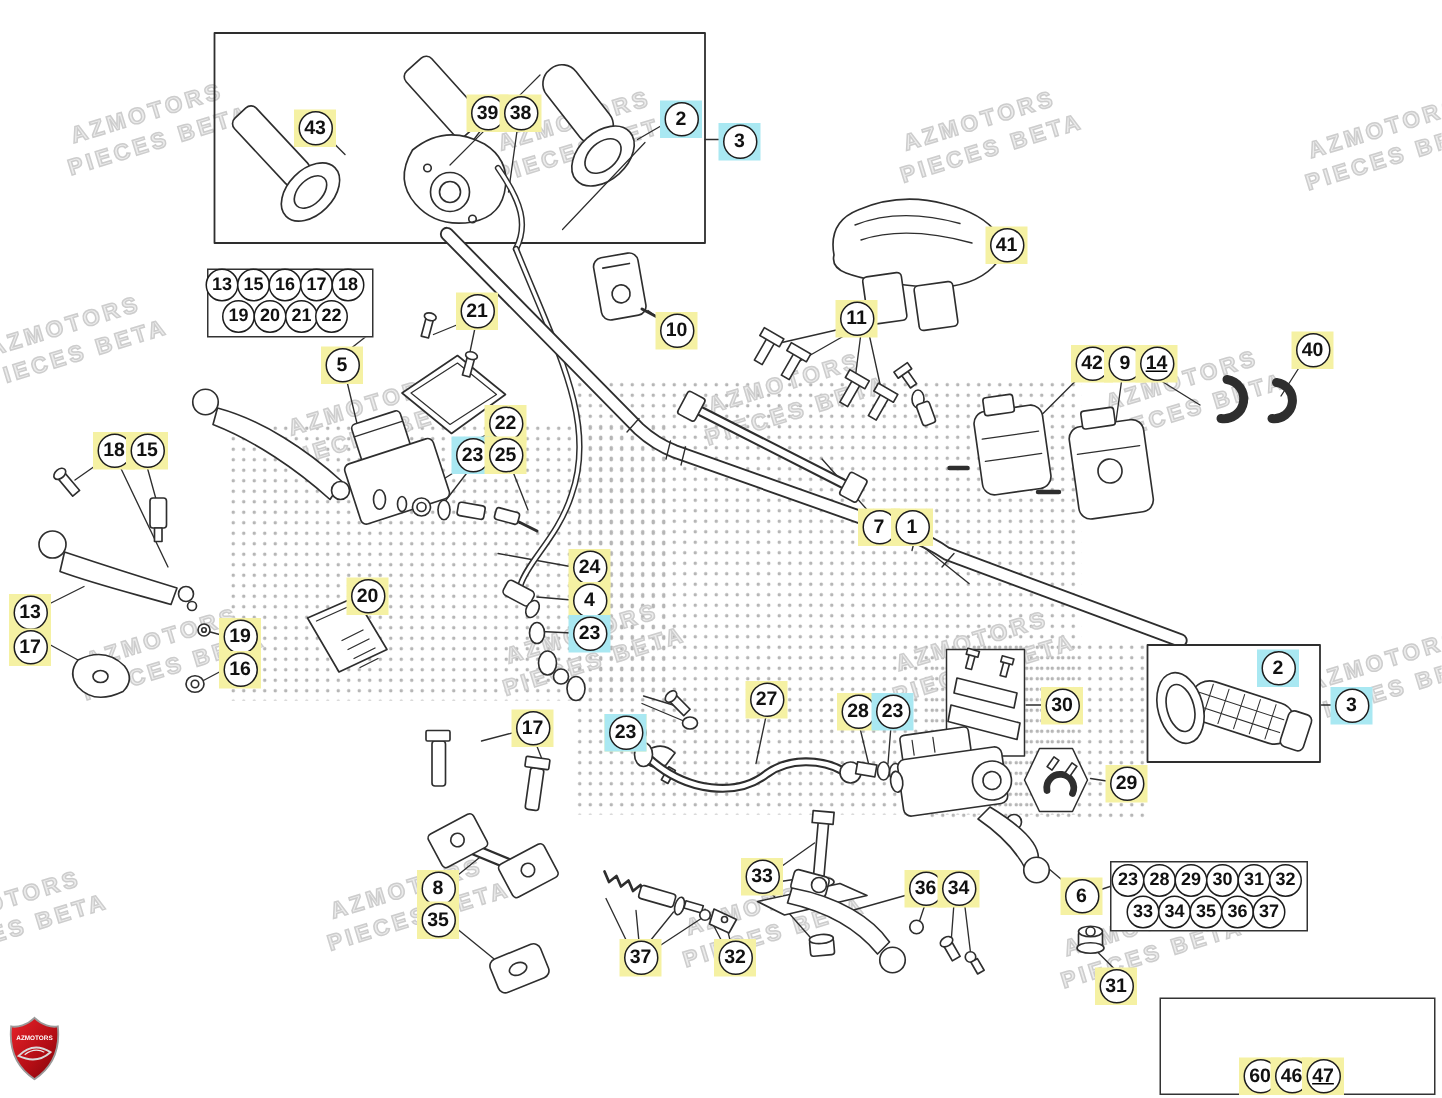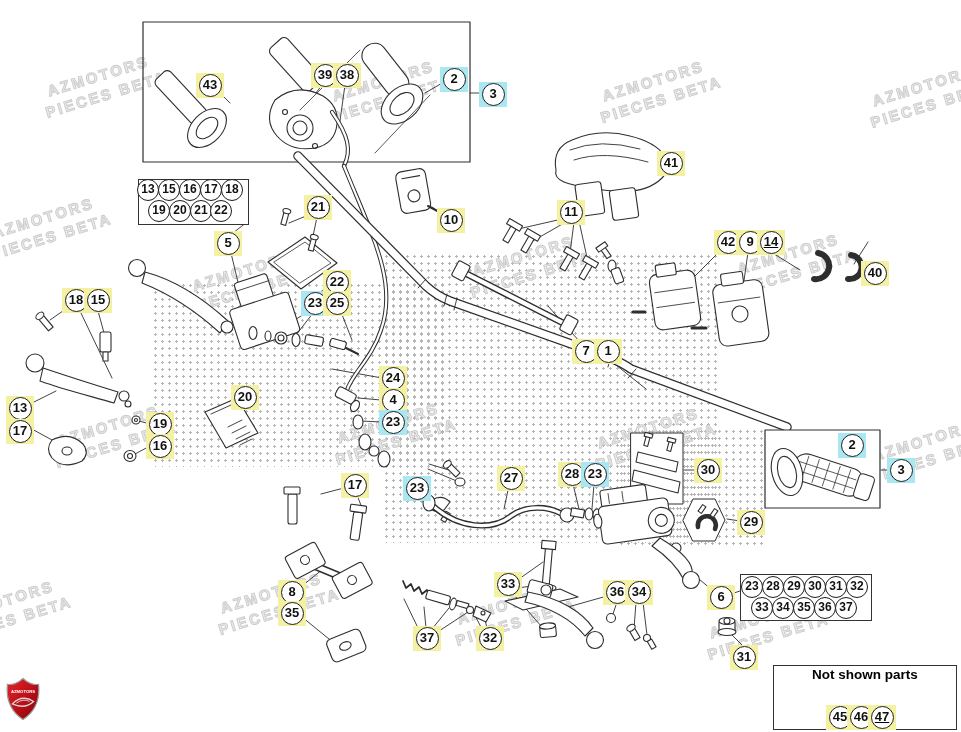--- a/index.html
+++ b/index.html
@@ -487,21 +487,21 @@
     </div>
     <div class="co hl-yellow" style="left: 714px; top: 229.5px;">
       <span class="cir">42</span>
     </div>
     <div class="co hl-yellow" style="left: 736px; top: 229.5px;">
       <span class="cir">9</span>
     </div>
     <div class="co hl-yellow" style="left: 757px; top: 229.5px; text-decoration: underline;">
       <span class="cir">14</span>
     </div>
-    <div class="co hl-yellow" style="left: 861px; top: 220.5px; margin-top: 40px;">
+    <div class="co hl-yellow" style="left: 861px; top: 220.5px;">
       <span class="cir">40</span>
     </div>
     <div class="co hl-yellow" style="left: 323px; top: 269.5px;">
       <span class="cir">22</span>
     </div>
     <div class="co hl-cyan" style="left: 301px; top: 290.5px;">
       <span class="cir">23</span>
     </div>
     <div class="co hl-yellow" style="left: 323px; top: 290.5px;">
       <span class="cir">25</span>
@@ -541,21 +541,21 @@
     </div>
     <div class="co hl-yellow" style="left: 231px; top: 384.5px;">
       <span class="cir">20</span>
     </div>
     <div class="co hl-yellow" style="left: 403px; top: 476px; justify-content: flex-end;">
       <span class="cir">26</span>
     </div>
     <div class="co hl-cyan" style="left: 403px; top: 475.5px;">
       <span class="cir">23</span>
     </div>
-    <div class="co hl-yellow" style="left: 497px; top: 453.5px; margin-top: 12px;">
+    <div class="co hl-yellow" style="left: 497px; top: 453.5px;">
       <span class="cir">27</span>
     </div>
     <div class="co hl-yellow" style="left: 341px; top: 472.5px;">
       <span class="cir">17</span>
     </div>
     <div class="co hl-yellow" style="left: 558px; top: 461.5px;">
       <span class="cir">28</span>
     </div>
     <div class="co hl-cyan" style="left: 581px; top: 461.5px;">
       <span class="cir">23</span>
@@ -593,21 +593,21 @@
     <div class="co hl-yellow" style="left: 413px; top: 625.5px;">
       <span class="cir">37</span>
     </div>
     <div class="co hl-yellow" style="left: 476px; top: 625.5px;">
       <span class="cir">32</span>
     </div>
     <div class="co hl-yellow" style="left: 730px; top: 644.5px;">
       <span class="cir">31</span>
     </div>
     <div class="co hl-yellow" style="left: 826px; top: 704.5px;">
-      <span class="cir">45</span>
+      <span class="cir">60</span>
     </div>
     <div class="co hl-yellow" style="left: 847px; top: 704.5px;">
       <span class="cir">46</span>
     </div>
     <div class="co hl-yellow" style="left: 868px; top: 704.5px; text-decoration: underline;">
       <span class="cir">47</span>
     </div>
     <div class="lbox" style="left: 138px; top: 179px; width: 109px; height: 44px;"></div>
     <div class="lc" style="left: 137px; top: 179px;">13</div>
     <div class="lc" style="left: 158px; top: 179px;">15</div>
@@ -626,21 +626,20 @@
     <div class="lc" style="left: 825px; top: 576px;">31</div>
     <div class="lc" style="left: 846px; top: 576px;">32</div>
     <div class="lc" style="left: 751px; top: 597px;">33</div>
     <div class="lc" style="left: 772px; top: 597px;">34</div>
     <div class="lc" style="left: 793px; top: 597px;">35</div>
     <div class="lc" style="left: 814px; top: 597px;">36</div>
     <div class="lc" style="left: 835px; top: 597px;">37</div>
   </div>
 
 <div class="nbox" style="left:773px;top:665px;width:182px;height:63px;">
-  <div class="nl">Not shown parts</div>
 </div>
 
 <svg class="logo" viewBox="0 0 44 56">
   <defs>
     <linearGradient id="gr" x1="0" y1="0" x2="1" y2="1">
       <stop offset="0" stop-color="#e8232b"></stop>
         <stop offset="0.6" stop-color="#b30d14"></stop>
         <stop offset="1" stop-color="#7c060c"></stop>
     </linearGradient>
   </defs>

